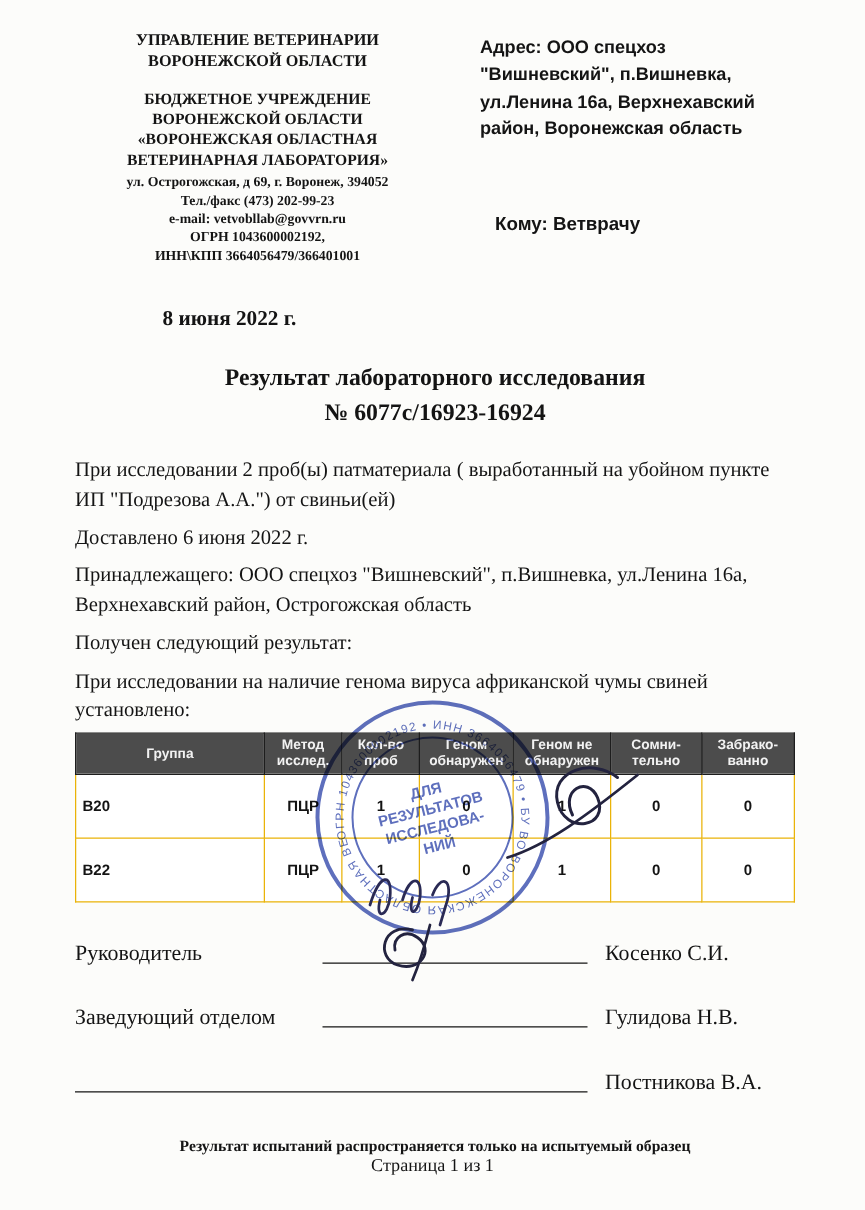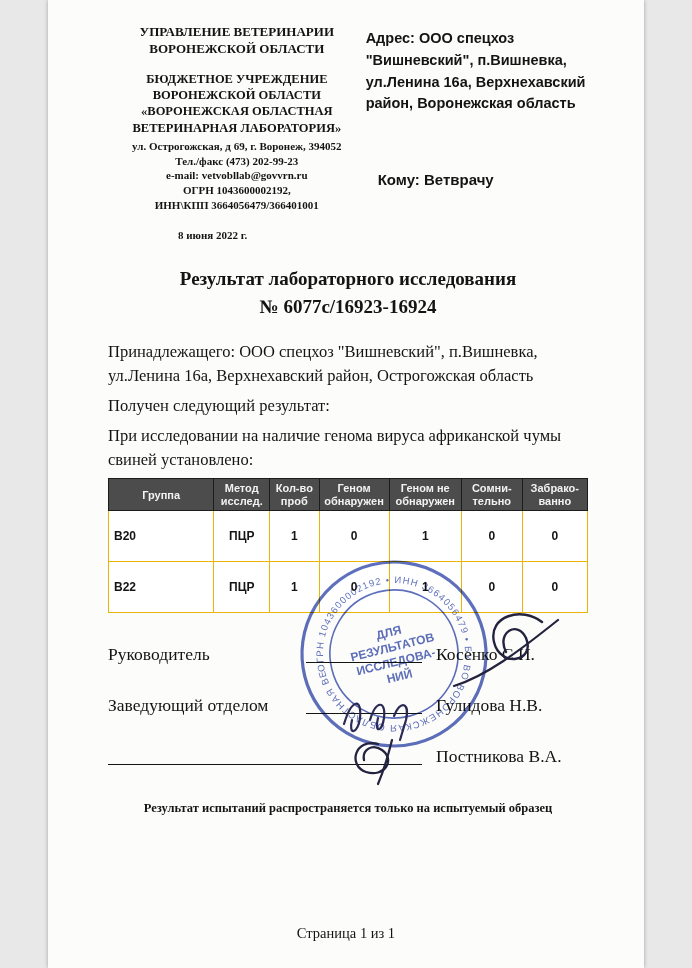--- a/index.html
+++ b/index.html
@@ -1,39 +1,39 @@
 <!DOCTYPE html>
 <html><head>
 <meta charset="utf-8">
 <style>
   html,body { margin:0; padding:0; background:#e8e8e8; }
   .page {
     position: relative;
-    width: 596px; height: 968px;
+    width: 692px; height: 968px;
     margin: 0 auto;
     background: #fcfcfa;
     font-family: "Liberation Serif", serif;
     color: #141414;
     overflow: hidden;
     box-shadow: 0 0 4px rgba(0,0,0,.3);
   }
   .content { padding: 24px 56px 0 60px; }
 
   
   .letterhead-row { display: flex; justify-content: space-between; }
   .lh-left { width: 292px; text-align: center; font-weight: bold; }
   .lh-authority { font-size: 13px; line-height: 1.3; white-space: pre-line; }
   .lh-institution { font-size: 12.5px; line-height: 1.3; margin-top: 13px; white-space: pre-line; }
   .lh-line { font-size: 11px; line-height: 1.35; text-align: center; }
   .lh-contacts { margin-top: 3px; }
   .lh-right { width: 252px; font-weight: bold; font-size: 15px; padding-top: 4px; }
   .recipient-address { white-space: pre-line; line-height: 1.5; font-family: "Liberation Sans", sans-serif; font-size: 14.5px; }
   .recipient-to { margin-top: 56px; font-family: "Liberation Sans", sans-serif; font-size: 15px; font-weight: bold; margin-left: 12px; }
 
-  .doc-date { margin: 16px 0 0 70px; font-size: 11px; font-weight: bold; }
+  .doc-date { margin: 32px 0 0 70px; font-size: 17px; font-weight: bold; }
 
   .doc-title { margin-top: 24px; text-align: center; font-weight: bold; font-size: 19px; line-height: 1.45; }
 
   .body-text { margin-top: 20px; font-size: 16.5px; line-height: 1.42; }
   .body-text p { margin: 0 0 7px 0; }
 
   
   table.results { border-collapse: collapse; width: 100%; margin-top: 4px; font-family: "Liberation Sans", sans-serif; }
   table.results th {
     background: #4c4c4c; color: #f2f2f2;
@@ -102,20 +102,22 @@
     </div>
 
     <div class="doc-date">8 июня 2022 г.</div>
 
     <div class="doc-title">
       <div>Результат лабораторного исследования</div>
       <div>№ 6077с/16923-16924</div>
     </div>
 
     <div class="body-text">
+      <p>При исследовании 2 проб(ы) патматериала ( выработанный на убойном пункте ИП "Подрезова А.А.") от свиньи(ей)</p>
+      <p>Доставлено 6 июня 2022 г.</p>
       <p>Принадлежащего: ООО спецхоз "Вишневский", п.Вишневка, ул.Ленина 16а, Верхнехавский район, Острогожская область</p>
       <p>Получен следующий результат:</p>
       <p>При исследовании на наличие генома вируса африканской чумы свиней установлено:</p>
     </div>
 
     <table class="results">
       <colgroup>
         <col style="width:150px">
           <col style="width:62px">
           <col style="width:62px">

